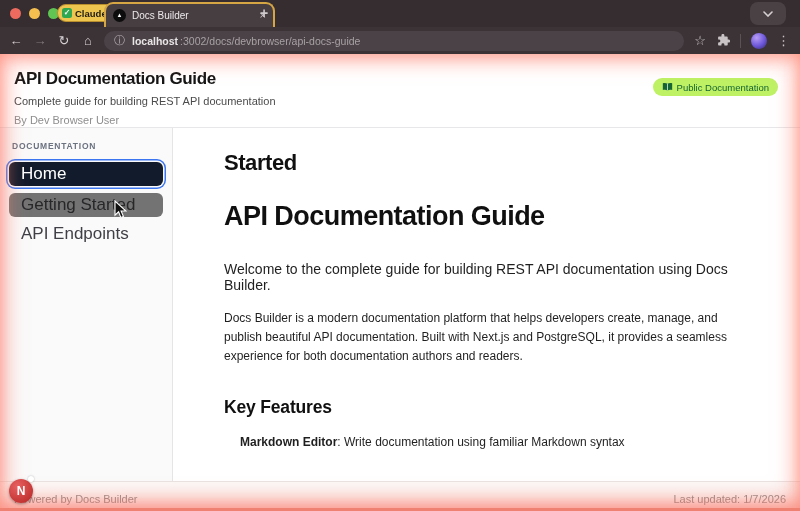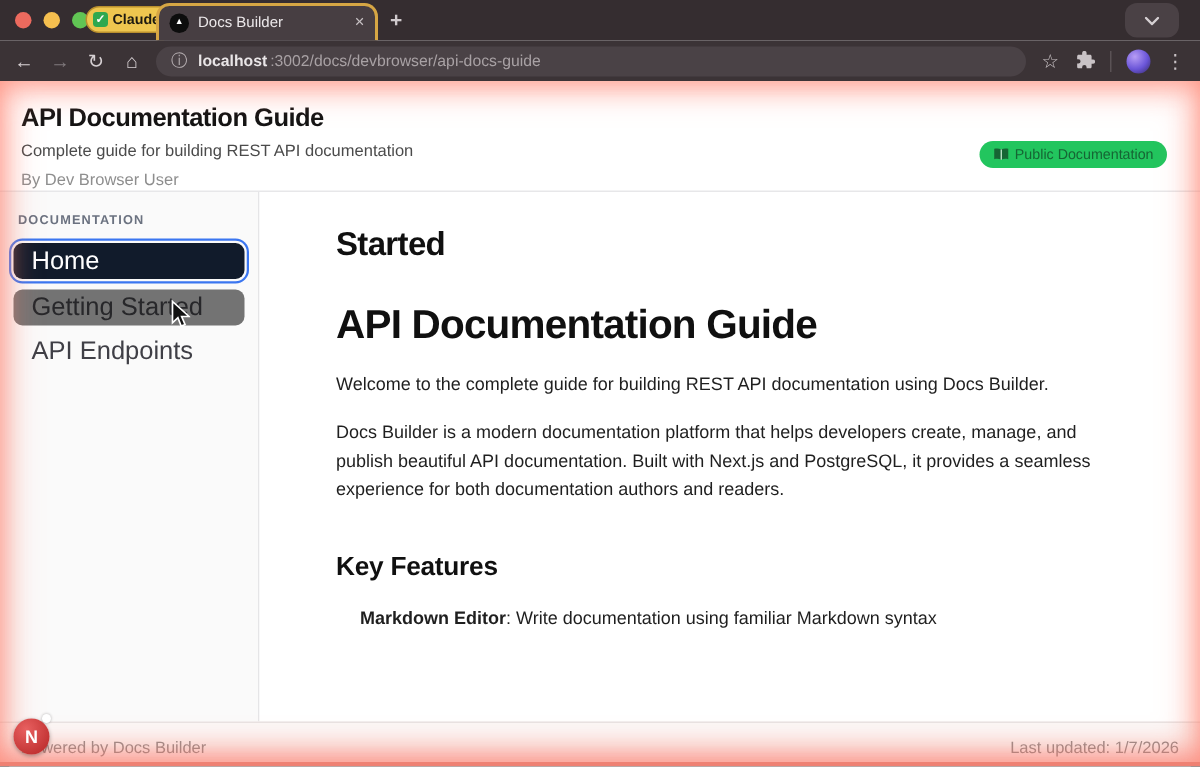--- a/index.html
+++ b/index.html
@@ -12,21 +12,21 @@
   .lights { position:absolute; left:10px; top:8px; display:flex; gap:8px; }
   .light { width:11px; height:11px; border-radius:50%; }
   .light.red { background:#ec6a5e; } .light.yellow { background:#f5bf4f; } .light.green { background:#61c554; }
 
   .pill-tab { position:absolute; left:57px; top:4px; height:18px; display:flex; align-items:center; gap:3px;
     background:#eec64f; border:1.5px solid #b98f2e; border-radius:9px; padding:0 7px 0 4px; }
   .pill-tab .check { width:10px; height:10px; background:#2fa84f; border-radius:2.5px; color:#fff; font-size:8px;
     line-height:10px; text-align:center; font-weight:bold; }
   .pill-tab .label { font-size:9.5px; font-weight:bold; color:#1d1a10; }
 
-  .active-tab { position:absolute; left:104px; top:2px; width:148px; height:25px;
+  .active-tab { position:absolute; left:104px; top:2px; width:171px; height:25px;
     background:#473e42; border:2px solid #d6a644; border-bottom:none; border-radius:9px 9px 0 0;
     display:flex; align-items:center; padding:4px 7px; gap:6px; }
   .favicon { width:13px; height:13px; border-radius:50%; background:#0d0d0d; color:#fff; font-size:6px;
     line-height:13px; text-align:center; flex:none; }
   .active-tab .title { font-size:10px; color:#ece8ea; flex:1; white-space:nowrap; overflow:hidden; }
   .tab-close { color:#c9c3c6; font-size:11px; line-height:11px; cursor:default; }
   .new-tab { position:absolute; left:260px; top:5px; color:#d0cacd; font-size:14px; font-weight:bold; }
   .tab-chevron { position:absolute; right:14px; top:2px; width:36px; height:23px; background:#4a4145;
     border-radius:8px; display:flex; align-items:center; justify-content:center; }
 
@@ -45,37 +45,37 @@
   .avatar { width:16px; height:16px; border-radius:50%;
     background: radial-gradient(circle at 35% 30%, #b79df5, #6a55d8 55%, #33285e); }
 
   
   .page { position:absolute; left:0; top:58px; width:800px; height:457px; background:#fff;border-radius:17px; }
 
   .doc-header { position:relative; height:70px; border-bottom:1px solid #e7e7e9; background:#fff; padding:11px 14px 0; }
   .doc-title { font-size:17px; font-weight:bold; letter-spacing:-0.02em; color:#141414; }
   .doc-sub { font-size:11px; color:#4b4b4b; margin-top:6px; }
   .doc-by { font-size:11px; color:#8e8e8e; margin-top:7px; }
-  .badge { position:absolute; right:22px; top:20px; background:#22c55e; color:#166534;
+  .badge { position:absolute; right:22px; top:20px; background:#bef264; color:#166534;
     border-radius:10px; padding:3.5px 9px; font-size:9.5px; font-weight:500;
-    display:flex; gap:4px;margin-top:16px; }
+    display:flex; gap:4px; }
 
   .body-row { display:flex; height:353px; }
   .sidebar { width:173px; flex:none; background:#fafafa; border-right:1px solid #e5e5e7; padding:13px 9px 0; }
   .side-label { font-size:8.5px; font-weight:bold; letter-spacing:0.09em; color:#6b7280; margin:0 0 11px 3px; }
   .side-item { height:24px; border-radius:6px; display:flex; align-items:center; padding-left:12px;
     font-size:17px; color:#3f3f46; margin-bottom:5px; }
   .side-item.active { background:#111b2b; color:#fff; font-weight:500;
     box-shadow: 0 0 0 1.5px #fafafa, 0 0 0 3px #3b76f0; margin-bottom:7px; }
   .side-item.hover { background:#737373; color:#27272a; }
 
   .content { flex:1; padding:22px 40px 0 51px; background:#fff; overflow:hidden; }
   .h1-a { font-size:22px; font-weight:bold; letter-spacing:-0.02em; color:#101010; }
   .h1-b { font-size:27px; font-weight:bold; letter-spacing:-0.02em; color:#101010; margin-top:25px; }
-  .intro { font-size:12px; color:#1f1f1f; margin-top:17px; }
+  .intro { font-size:14px; color:#1f1f1f; margin-top:29px; }
   .h2 { font-size:17.5px; font-weight:bold; letter-spacing:-0.01em; color:#101010; margin-top:31px; }
   .para { font-size:12px; color:#1f1f1f; line-height:19px; margin-top:16px; white-space:pre-line; }
   .feature-list { margin-top:17px; padding-left:16px; list-style:none; }
   .feature-list li { font-size:12px; color:#1f1f1f; margin-bottom:14px; }
   .feature-list b { font-weight:bold; }
 
   .doc-footer { position:absolute; left:0; bottom:0; width:800px; height:34px; background:#fbf8f7;
     border-top:1px solid #e8e4e3; display:flex; align-items:center; justify-content:space-between;
     padding:0 14px; font-size:11px; color:#8d8d8d; }
 

